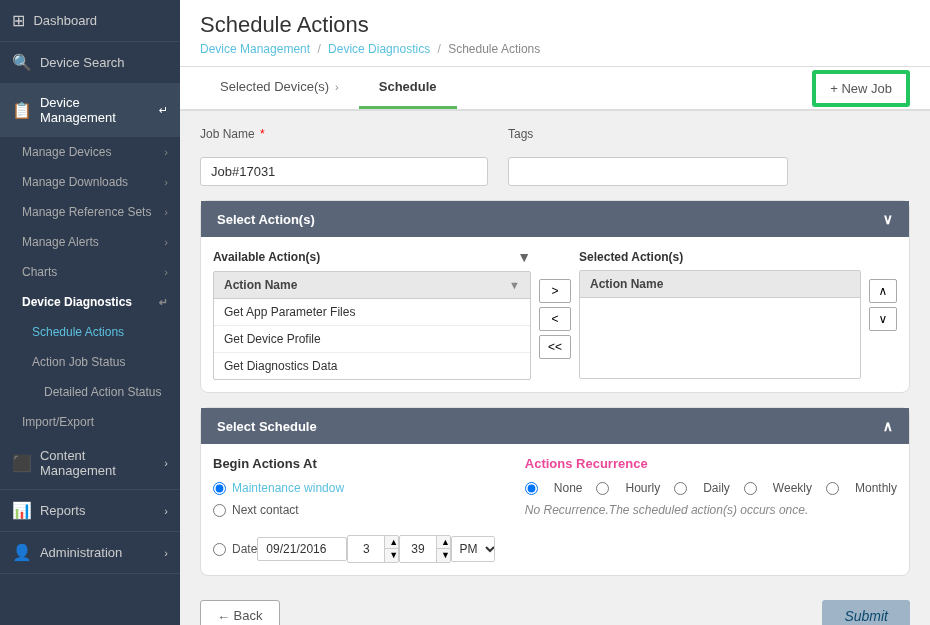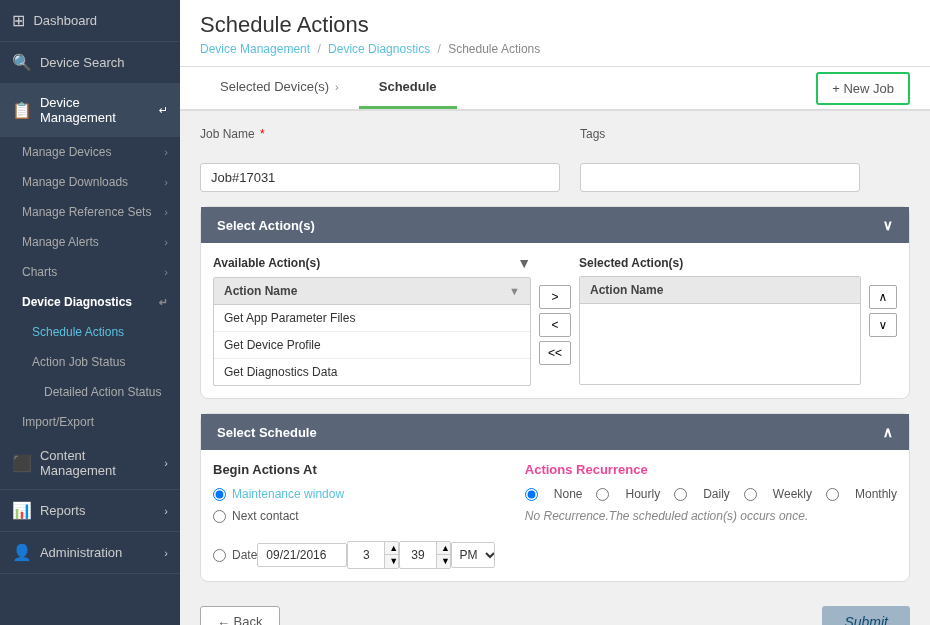--- a/index.html
+++ b/index.html
@@ -83,21 +83,21 @@
       display: flex; align-items: center; gap: 6px;
     }
     .tab.active {
       color: #3a3a3a;
       font-weight: bold;
       border-bottom: 3px solid #5cb85c;
     }
     .tab .chevron { font-size: 11px; color: #888; }
     .new-job-btn {
       background: #fff;
-      border: 2px solid #22c55e;
+      border: 4px solid #22c55e;
       color: #555;
       padding: 7px 14px;
       cursor: pointer;
       font-size: 13px;
       border-radius: 3px;
     }
 
     
     .content-area {
       padding: 16px 20px;
@@ -106,35 +106,35 @@
 
     
     .form-row {
       display: flex;
       gap: 20px;
       margin-bottom: 14px;
     }
     .form-group {
       display: flex;
       flex-direction: column;
-      gap: 22px;
+      gap: 16px;
     }
     .form-group label {
       font-size: 12px;
       color: #555;
     }
     .form-group label .required { color: red; }
     .form-group input[type="text"] {
       border: 1px solid #ccc;
       padding: 6px 10px;
       font-size: 13px;
       border-radius: 3px;
       color: #333;
     }
-    .form-group.job-name input { width: 360px; }
+    .form-group.job-name input { width: 288px; }
     .form-group.tags input { width: 280px; }
 
     
     .panel {
       border: 1px solid #ddd;
       border-radius: 8px;
       margin-bottom: 14px;
       background: #fff;
     }
     .panel-header {

